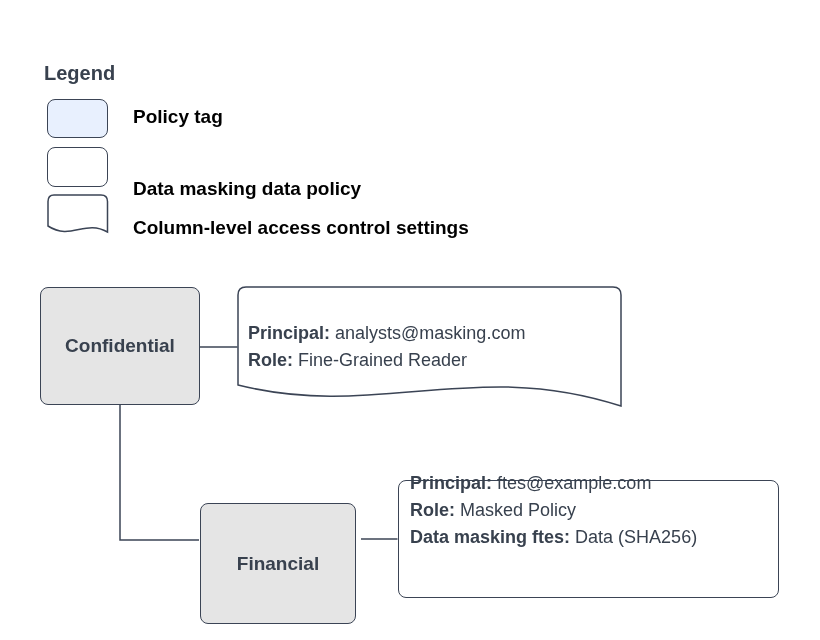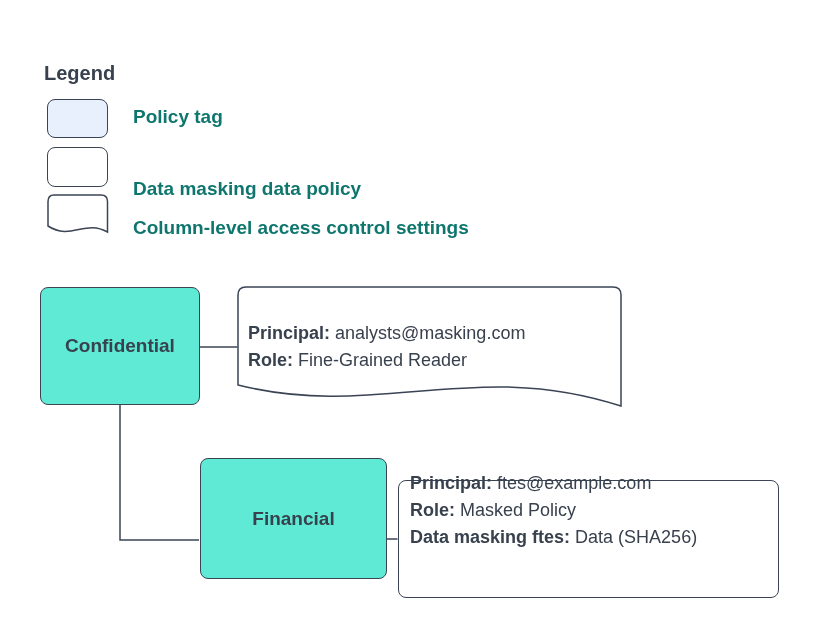--- a/index.html
+++ b/index.html
@@ -14,34 +14,34 @@
 
   .abs { position: absolute; }
 
   
   .legend-title {
     left: 44px; top: 62px;
     font-size: 20px; font-weight: bold; color: #38414e;
   }
   .legend-label {
     left: 133px;
-    font-size: 19px; font-weight: bold; color: #0f766e;
+    font-size: 19px; font-weight: bold; color: #000000;
     white-space: nowrap;
   }
   .swatch {
     left: 47px; width: 61px; height: 39px;
     border: 1.5px solid #3b4455; border-radius: 8px;
     box-sizing: border-box;
   }
   .swatch-blue { background: #e8f0fe; }
   .swatch-white { background: #ffffff; }
 
   
   .node {
-    background: #5eead4;
+    background: #e5e5e5;
     border: 1.5px solid #3b4455; border-radius: 8px;
     box-sizing: border-box;
     display: flex; align-items: center; justify-content: center;
     font-size: 19px; font-weight: bold; color: #38414e;
   }
   .policy-rect {
     background: #ffffff;
     border: 1.5px solid #3b4455; border-radius: 8px;
     box-sizing: border-box;
   }
@@ -84,21 +84,21 @@
   </div>
 
   <svg class="abs" style="left:237px; top:286px;" width="386" height="124" viewBox="0 0 386 124">
     <path class="doc-shape" d="M 9 1 L 376 1 Q 384 1, 384 9 L 384 120 C 236 72, 141 134, 1 99 L 1 9 Q 1 1, 9 1 Z"></path>
   </svg>
   <div class="abs doc-text" style="left:248px; top:320px;">
     <div><b class="lbl">Principal:</b> <span>analysts@masking.com</span></div>
     <div><b class="lbl">Role:</b> <span>Fine-Grained Reader</span></div>
   </div>
 
-  <div class="abs node" style="left:200px; top:458px; width:187px; height:121px;">
+  <div class="abs node" style="left:200px; top:503px; width:156px; height:121px;">
     <span>Financial</span>
   </div>
 
   <div class="abs policy-rect" style="left:398px; top:480px; width:381px; height:118px;"></div>
   <div class="abs rect-text" style="left:410px; top:470px;">
     <div><b class="lbl">Principal:</b> <span>ftes@example.com</span></div>
     <div><b class="lbl">Role:</b> <span>Masked Policy</span></div>
     <div><b class="lbl">Data masking ftes:</b> <span>Data (SHA256)</span></div>
   </div>
 

